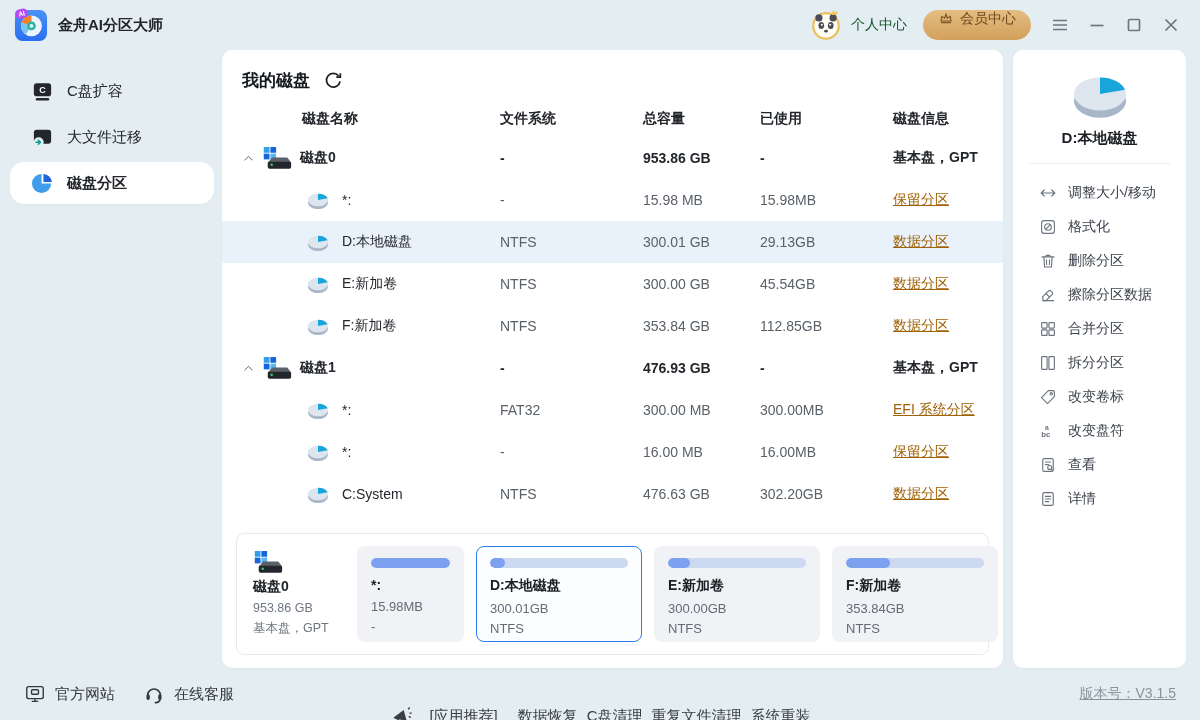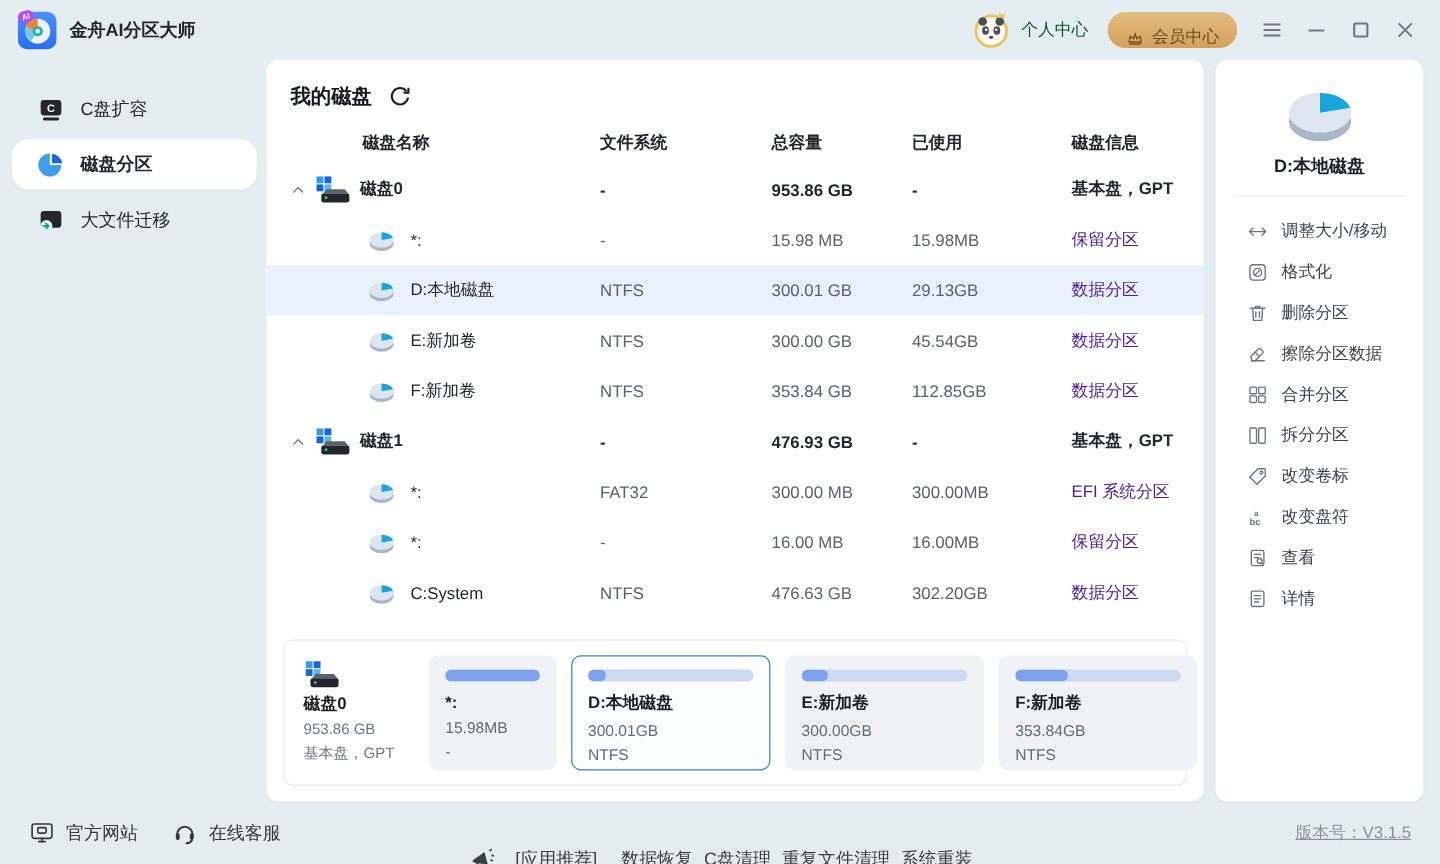--- a/index.html
+++ b/index.html
@@ -7,21 +7,21 @@
   body{position:relative;background:var(--bg,#e4eef2);overflow:hidden;color:#23262b;font-size:14px;}
   .icn{display:inline-flex;align-items:center;justify-content:center;line-height:0;}
 
   
   .titlebar{position:absolute;top:0;left:0;right:0;height:50px;display:flex;align-items:center;padding:0 20px 0 14px;}
   .logo{width:34px;height:34px;margin-right:10px;flex:none;}
   .app-title{font-size:15px;font-weight:700;color:#22262b;}
   .tb-right{margin-left:auto;display:flex;align-items:center;}
   .avatar{width:34px;height:34px;cursor:pointer;flex:none;}
   .user-center{font-size:14px;color:#14532d;margin:0 16px 0 8px;cursor:pointer;}
-  .member-btn{height:30px;padding:0 15px;border:none;border-radius:16px;display:flex;align-items:flex-end;gap:6px;
+  .member-btn{height:30px;padding:0 15px;border:none;border-radius:16px;display:flex;align-items:flex-start;gap:6px;
     background:linear-gradient(180deg,var(--gold1,#e5bd82),var(--gold2,#d3a05a));color:#6d4a1e;font-size:14px;cursor:pointer;}
   .win-controls{display:flex;align-items:center;gap:19px;margin-left:20px;}
   .win-btn{width:18px;height:18px;cursor:pointer;color:#6f767f;}
 
   
   .sidebar{position:absolute;top:50px;left:0;width:222px;bottom:52px;padding-top:16px;}
   .side-item{height:42px;margin:4px 8px 4px 10px;display:flex;align-items:center;gap:13px;padding-left:20px;
     font-size:15px;color:#23262b;cursor:pointer;border-radius:14px;}
   .side-item.active{background:#fff;font-weight:600;box-shadow:0 1px 3px rgba(30,60,90,.05);}
   .side-item .icn{width:24px;}
@@ -39,21 +39,21 @@
   .t-row.selected{background:var(--rowsel,#e9f2fb);}
   .name-cell{display:flex;align-items:center;}
   .chev{width:16px;margin:0 6px 0 2px;color:#555c66;cursor:pointer;}
   .indent{width:68px;flex:none;}
   .disk-ic{width:30px;margin-right:8px;}
   .pie-ic{width:24px;margin-right:12px;}
   .row-name{color:#23262b;}
   .disk-row .row-name{font-weight:700;}
   .disk-row .val,.disk-row .info{color:#23262b;font-weight:600;}
   .part-row .val{color:#5a6169;}
-  .part-row .info{color:#4c1d95;}
+  .part-row .info{color:#a16207;text-decoration:underline;}
 
   
   .overview{position:absolute;left:14px;right:14px;bottom:13px;height:122px;border:1px solid #e6e9ee;border-radius:8px;
     display:flex;align-items:center;gap:12px;padding:12px 10px 12px 12px;}
   .ov-disk{width:96px;flex:none;padding-left:4px;}
   .ov-disk .icn{width:30px;margin-bottom:2px;}
   .ov-disk-name{font-size:14px;font-weight:700;color:#1c2025;margin-bottom:3px;}
   .ov-disk-sub{font-size:12.5px;color:#6e7680;line-height:1.55;}
   .ov-card{width:166px;height:96px;flex:none;background:#f0f2f5;border:1.5px solid transparent;border-radius:8px;
     padding:11px 13px;cursor:pointer;}
@@ -162,38 +162,38 @@
     <div class="side-item">
       <span class="icn ">
         <svg viewBox="0 0 24 24" width="23" height="23">
           <rect x="3" y="3.5" width="18" height="13.5" rx="3" fill="#23262d"></rect>
           <text x="12" y="13.6" text-anchor="middle" font-size="9.5" font-weight="bold" fill="#fff" font-family="Liberation Sans,sans-serif">C</text>
           <rect x="5" y="18.8" width="14" height="2.6" rx="1.3" fill="#23262d"></rect>
         </svg>
       </span>
       <span>C盘扩容</span>
     </div>
-    <div class="side-item active">
-      <span class="icn ">
-        <svg viewBox="0 0 24 24" width="23" height="23">
-          <path d="M11 12 L11 2 A10 10 0 1 0 21 12 Z" fill="#3f9de9"></path>
-          <path d="M13 10.5 L13 2.2 A10 10 0 0 1 21.8 10.5 Z" fill="#1b64d9"></path>
-        </svg>
-      </span>
-      <span>磁盘分区</span>
-    </div>
     <div class="side-item">
       <span class="icn ">
         <svg viewBox="0 0 24 24" width="23" height="23">
           <rect x="3" y="4" width="18" height="14.5" rx="3" fill="#23262d"></rect>
           <circle cx="8" cy="17" r="5.2" fill="#e4eef2"></circle>
           <path d="M5.3 17h4.4M7.7 15l2.2 2-2.2 2" fill="none" stroke="#0f9d8f" stroke-width="1.6" stroke-linecap="round" stroke-linejoin="round"></path>
         </svg>
       </span>
       <span>大文件迁移</span>
+    </div>
+    <div class="side-item active">
+      <span class="icn ">
+        <svg viewBox="0 0 24 24" width="23" height="23">
+          <path d="M11 12 L11 2 A10 10 0 1 0 21 12 Z" fill="#3f9de9"></path>
+          <path d="M13 10.5 L13 2.2 A10 10 0 0 1 21.8 10.5 Z" fill="#1b64d9"></path>
+        </svg>
+      </span>
+      <span>磁盘分区</span>
     </div>
   </div>
 
 <div class="main-card">
   <div class="main-title-row">
     <span class="main-title">我的磁盘</span>
     <button class="refresh-btn">
       <svg viewBox="0 0 24 24" width="21" height="21" fill="none" stroke="currentColor" stroke-width="2">
         <path d="M19.5 13a7.8 7.8 0 1 1-1.6-6.2"></path>
           <path d="M19.8 3.6v4.6h-4.6"></path>

